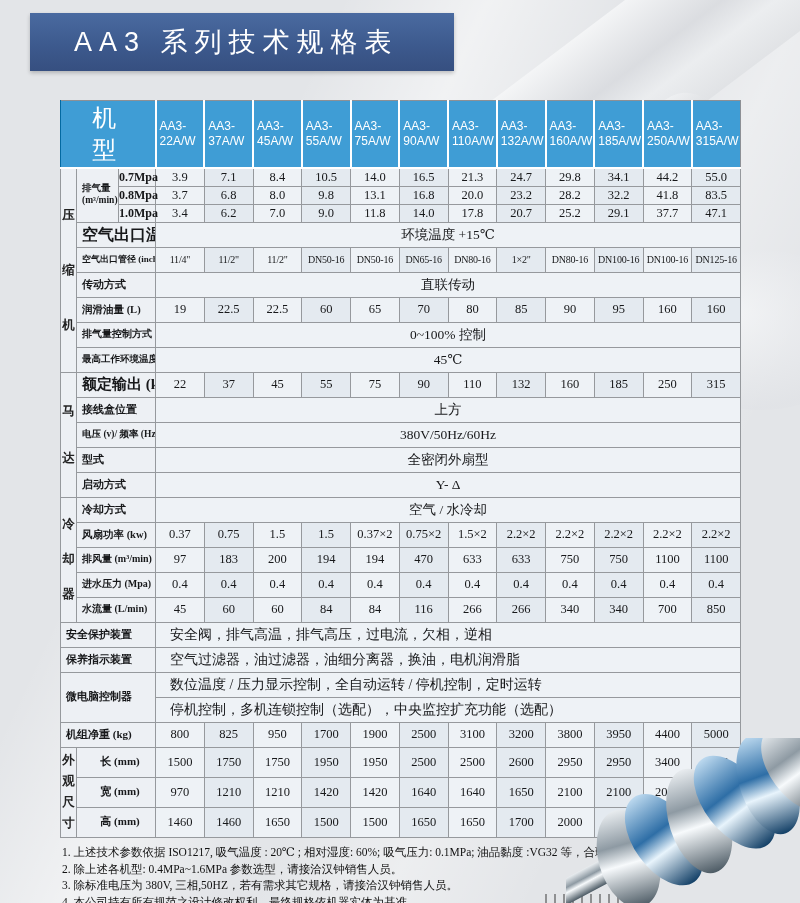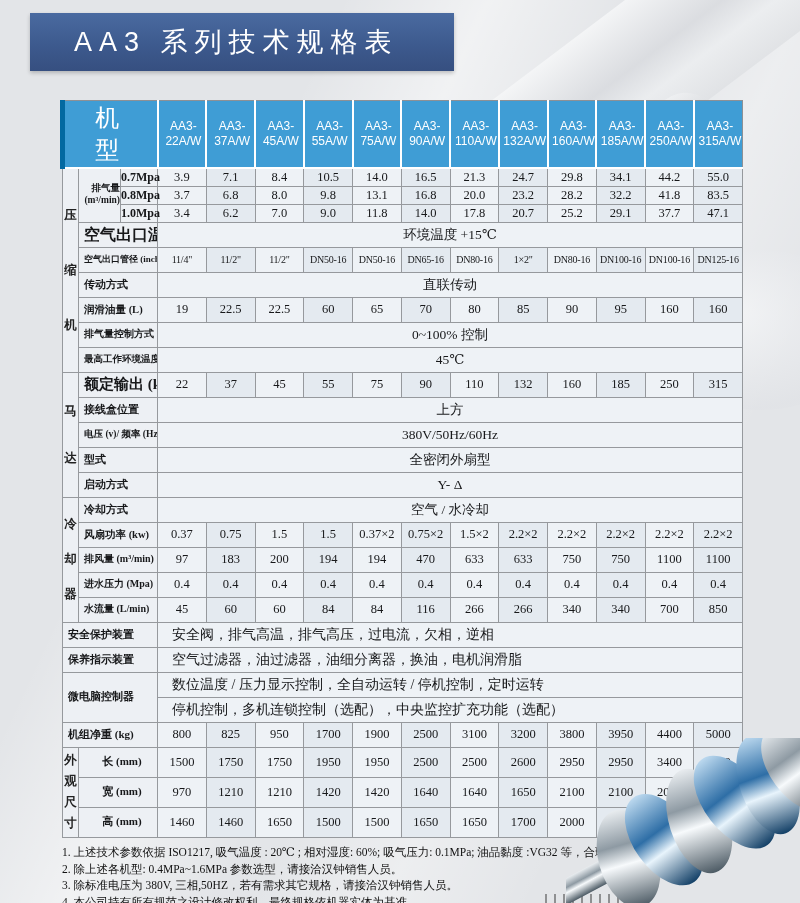--- a/index.html
+++ b/index.html
@@ -44,23 +44,23 @@
   col.cg{width:16px;background:#edf0f4}
   col.cl{width:42px;background:#edf0f4}
   col.cs{width:37px;background:#edf0f4}
   col.cda{width:48.75px;background:#eef2f6}
   col.cdb{width:48.75px;background:#e4eaf0}
 
   th{
     background:var(--hdr,#3f9dd5);color:#fff;font-weight:400;height:57px;
     border-left:2px solid #fff;border-bottom:2px solid #fff;vertical-align:middle;
   }
-  th:first-child{border-left:5px solid #0369a1}
+  th:first-child{border-left:1px solid #0369a1}
   th.mh{font-size:24px;letter-spacing:12px;text-align:center;padding-left:6px}
-  th.ch{font-size:12px;line-height:1.25;text-align:center;padding:0 0 0 3px;white-space:nowrap}
+  th.ch{font-size:12px;line-height:1.25;text-align:left;padding:0 0 0 3px;white-space:nowrap}
 
   tbody tr{height:25px}
   td{border:1px solid #96999d;padding:0;vertical-align:middle;color:#17181a}
   td.gc{position:relative}
   td.gc .vstack{
     position:absolute;inset:0;display:flex;flex-direction:column;
     justify-content:space-evenly;align-items:center;
     font-size:12.5px;font-weight:700;color:#222;
     font-family:"Liberation Serif","DejaVu Serif",serif;
   }
@@ -148,21 +148,21 @@
     </thead>
     <tbody>
         <tr style="height: 18px;">
           <td class="gc" rowspan="9">
             <div class="vstack">
               <span>压</span>
               <span>缩</span>
               <span>机</span>
             </div>
           </td>
-          <td class="lc" rowspan="3" colspan="1" style="font-size: 9.5px; text-align: right;">排气量<br>(m³/min)</td>
+          <td class="lc" rowspan="3" colspan="1" style="font-size: 9.5px;">排气量<br>(m³/min)</td>
           <td class="sc">0.7Mpa</td>
           <td class="vc">3.9</td>
           <td class="vc">7.1</td>
           <td class="vc">8.4</td>
           <td class="vc">10.5</td>
           <td class="vc">14.0</td>
           <td class="vc">16.5</td>
           <td class="vc">21.3</td>
           <td class="vc">24.7</td>
           <td class="vc">29.8</td>

